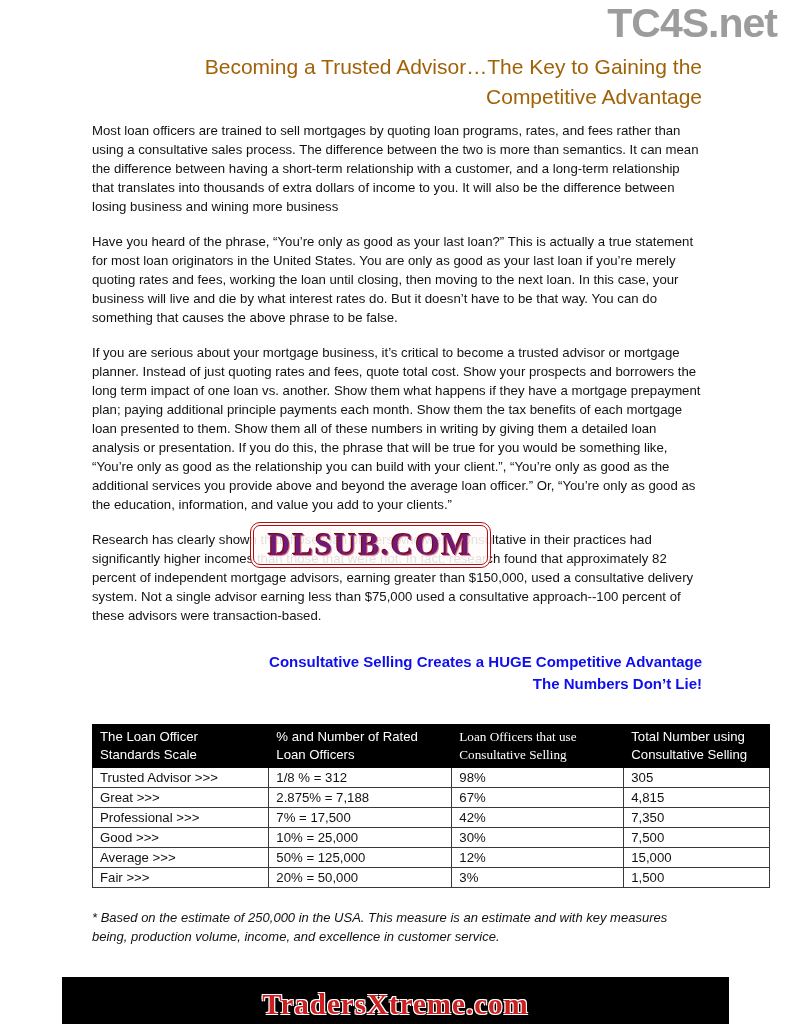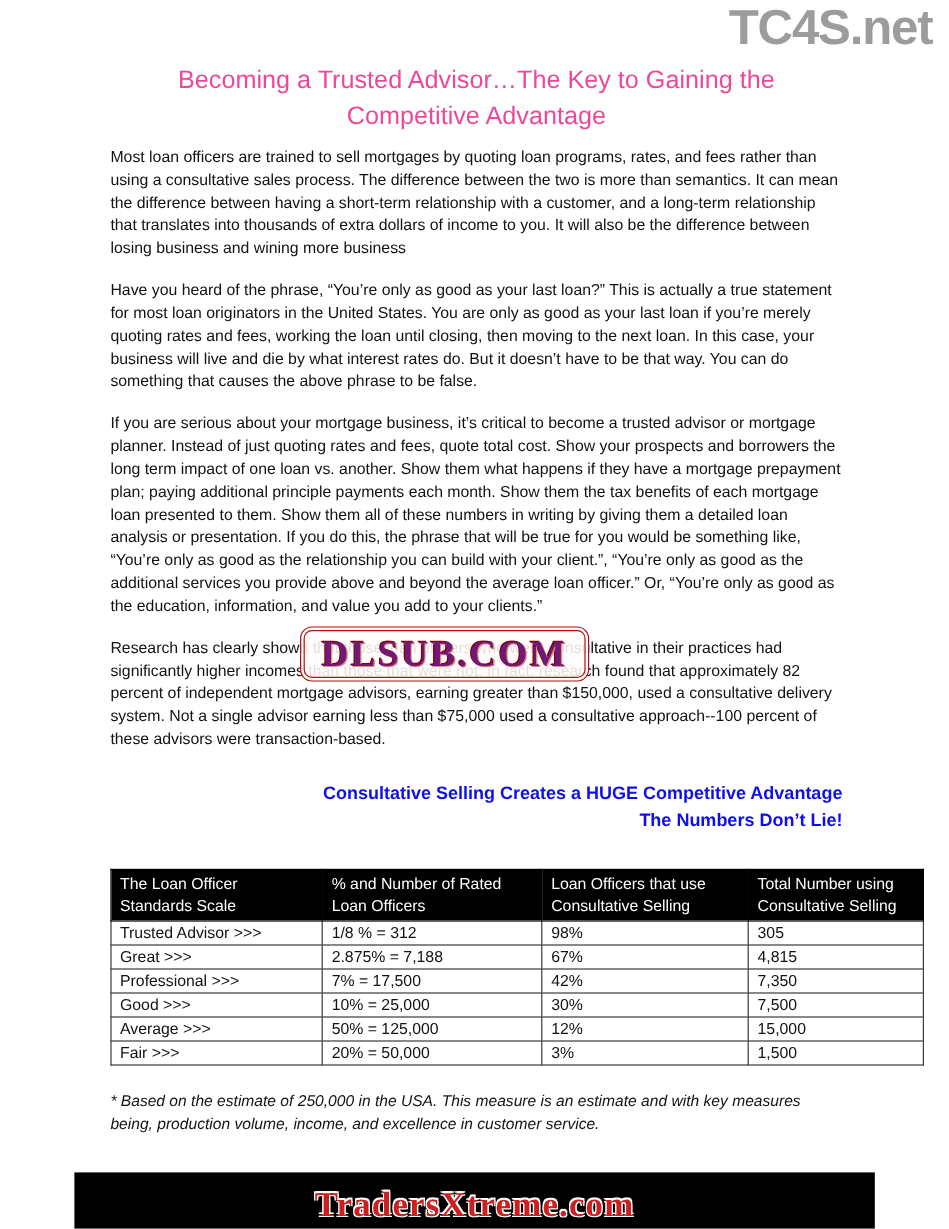--- a/index.html
+++ b/index.html
@@ -14,25 +14,25 @@
   .logo-top {
     position:absolute; top:0px; right:14px;
     font-family:"Liberation Sans", sans-serif;
     font-weight:bold; font-size:41px; letter-spacing:-1px;
     color:#9c9c9c;
   }
   .content {
     position:absolute; left:92px; top:52px; width:610px;
   }
   .title {
-    text-align:center;
+    text-align:right;
     font-size:21px; font-weight:normal;
     line-height:1.45;
     margin:0 0 8px 0;
-    color:#ec4899;
+    color:#a16207;
   }
   .byline {
     text-align:center;
     font-size:13px;
     margin:14px 0 22px 0;
   }
   p.body-par {
     font-size:13.2px;
     line-height:19px;
     margin:0 0 16px 0;
@@ -80,21 +80,21 @@
   }
   table.stats td {
     border:1px solid #3a3a3a;
     padding:1px 7px;
     line-height:17px;
     background:#ffffff;
   }
   td.indent { padding-left:20px; }
   .col1 { width:146px; }
   .col2 { width:152px; }
-  .col3 { width:142px; }
+  .col3 { width:142px;font-family:Liberation Serif, serif; }
   .col4 { width:118px; }
   .footnote {
     font-style:italic;
     font-size:13px;
     line-height:19px;
     margin:2px 0 18px 0;
   }
   .footer-bar {
     position:absolute;
     left:62px; top:977px;

